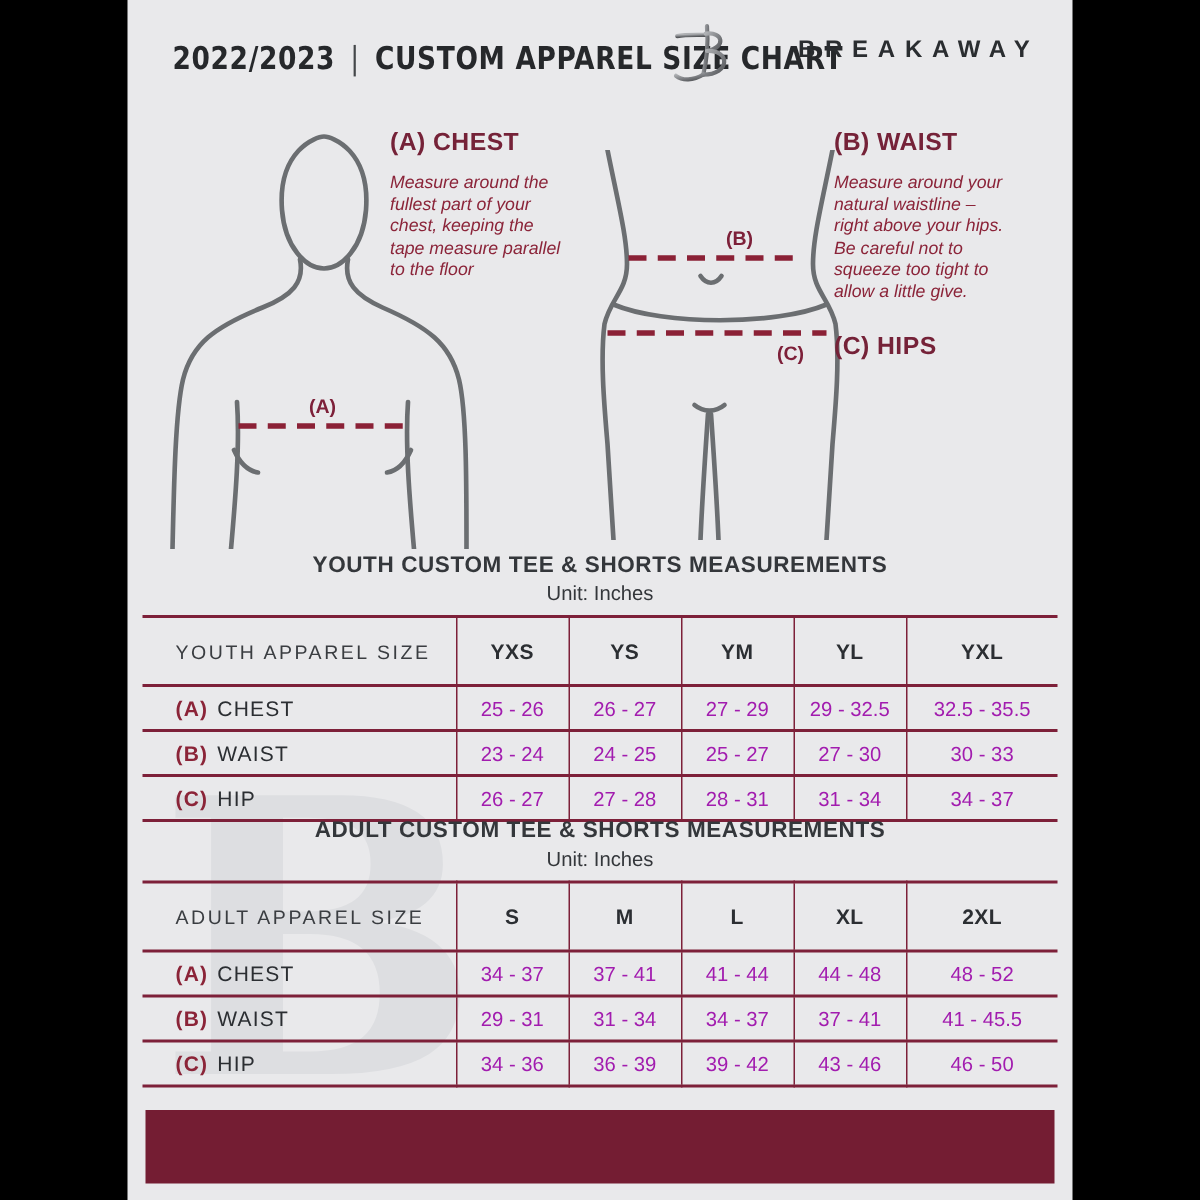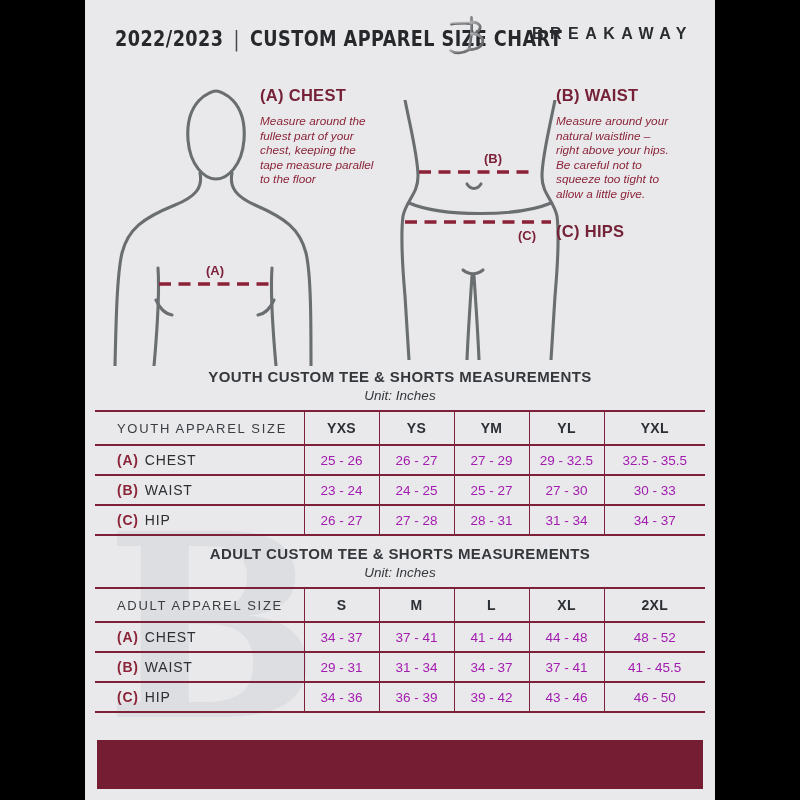--- a/index.html
+++ b/index.html
@@ -52,27 +52,27 @@
     color:#8b2439;white-space:pre-line;
   }
   .guide-chest{left:175px;top:86px;width:175px;}
   .guide-waist{left:471px;top:86px;width:155px;}
   .guide-hips{left:471px;top:222px;width:184px;}
   
   .block{position:absolute;left:0;width:630px;}
   .block-youth{top:368px;}
   .block-adult{top:545px;}
   .tbl-title{text-align:center;font-weight:700;font-size:15px;letter-spacing:0.4px;color:#34373b;}
-  .tbl-unit{text-align:center;font-style:italic;font-size:13.5px;color:#34373b;margin-top:3px;}
+  .tbl-unit{text-align:center;font-size:13.5px;color:#34373b;margin-top:3px;}
   table.tbl{
     border-collapse:collapse;table-layout:fixed;width:610px;margin:7px auto 0;
   }
   table.tbl tr{border-top:2px solid var(--accent);border-bottom:2px solid var(--accent);}
   table.tbl th+th, table.tbl td+td{border-left:1.5px solid var(--accent);text-align:center;}
-  table.tbl th{height:34px;font-size:14px;font-weight:bold;color:#2b2e32;letter-spacing:0.3px;}
+  table.tbl th{height:46px;font-size:14px;font-weight:bold;color:#2b2e32;letter-spacing:0.3px;}
   table.tbl td{height:30px;text-align:center;font-size:13.5px;color:#a21caf;}
   table.tbl .lblh{
     text-align:left;padding-left:22px;font-weight:400;font-size:13px;
     letter-spacing:1.7px;color:#3a3d41;
   }
   table.tbl td.lbl{text-align:left;padding-left:22px;font-size:14px;letter-spacing:0.8px;color:#2b2e32;}
   table.tbl td.lbl b{color:#8b2438;margin-right:6px;}
   
   .footer-bar{position:absolute;left:12px;top:740px;width:606px;height:49px;background:var(--bar);}
 </style>

